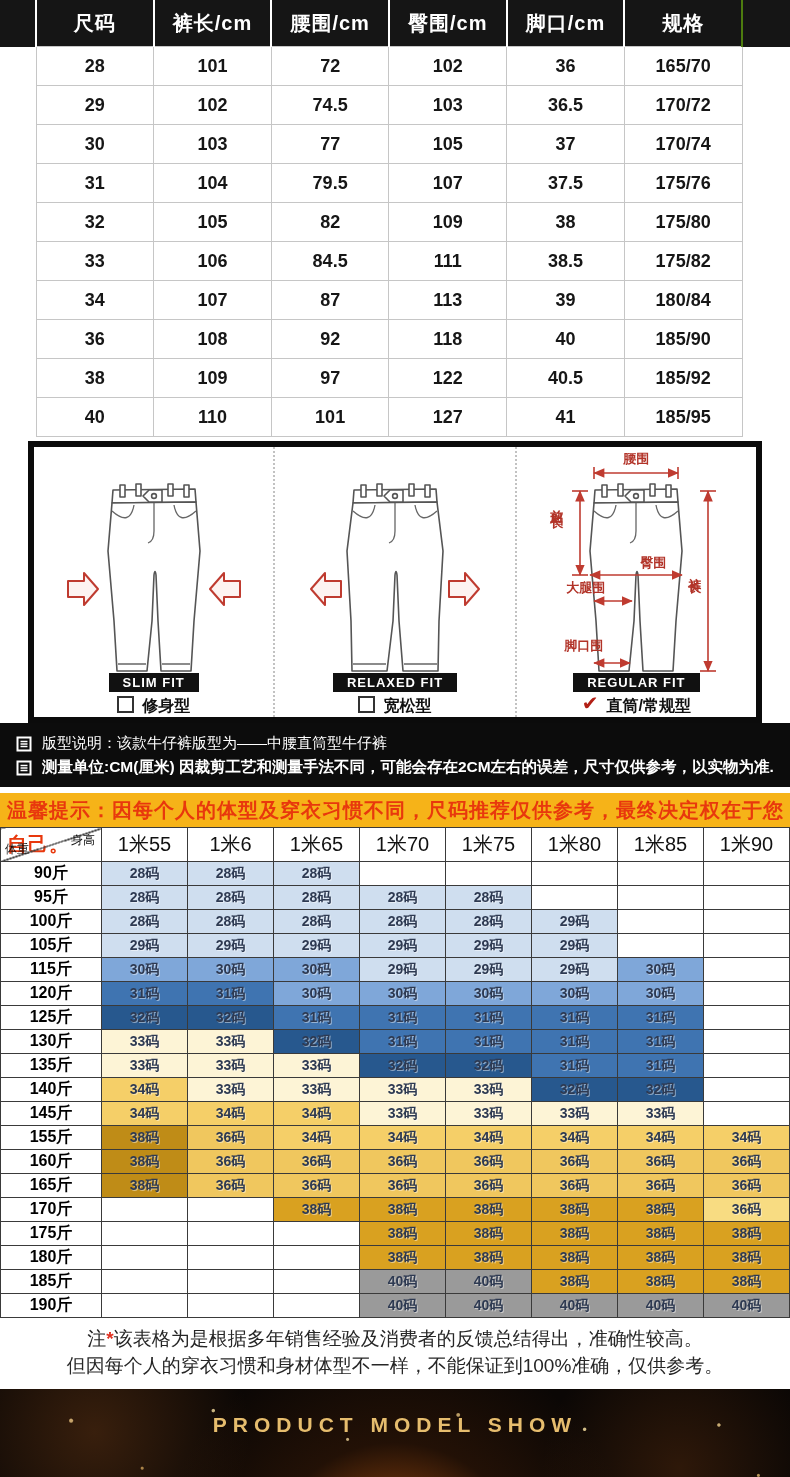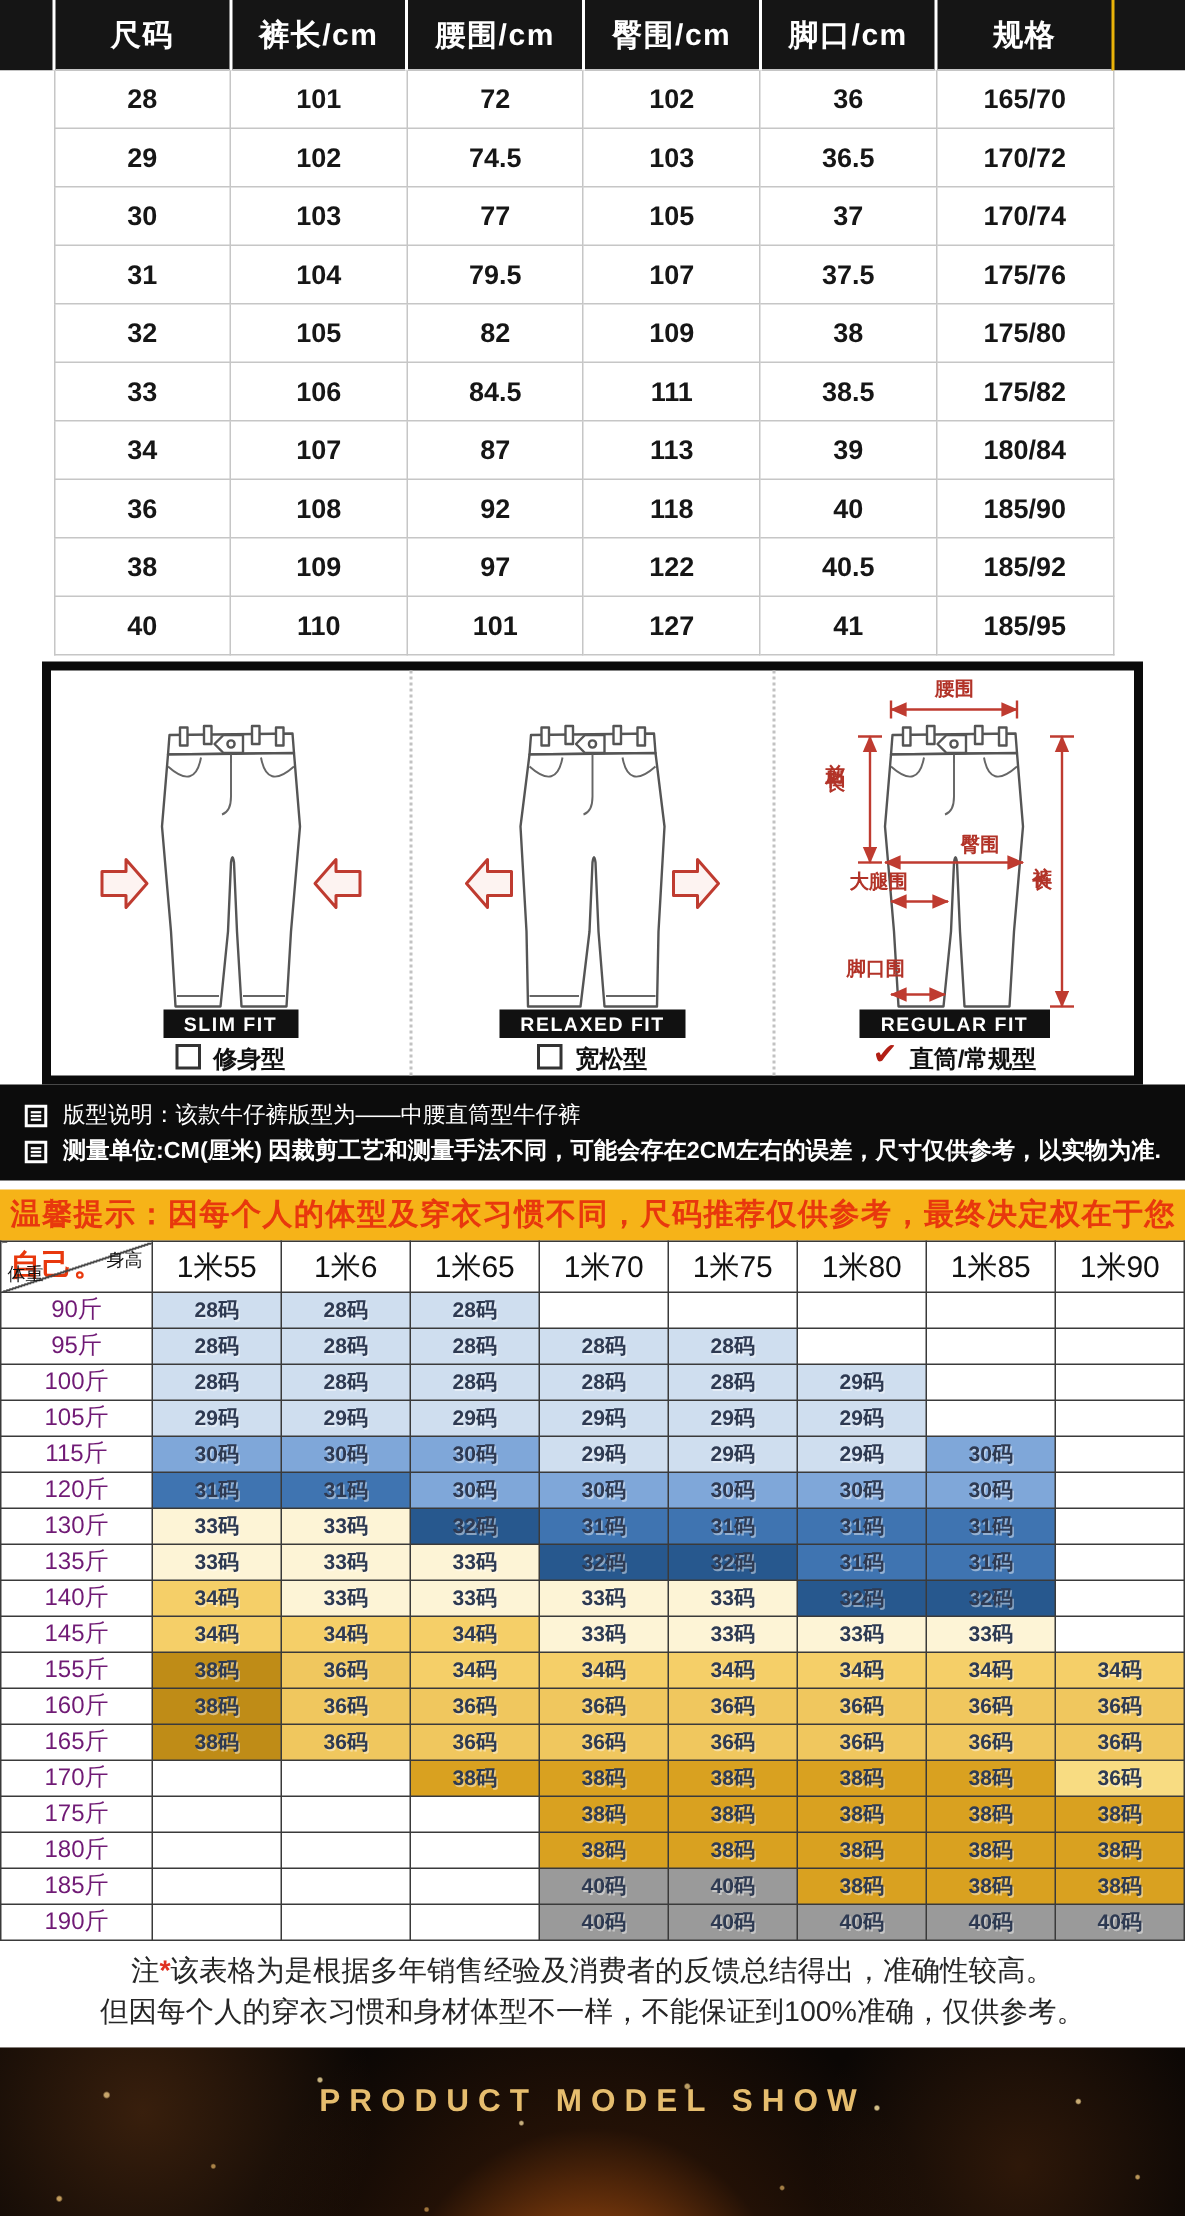--- a/index.html
+++ b/index.html
@@ -3,21 +3,21 @@
 <meta charset="utf-8">
 <style>
   html,body{margin:0;padding:0}
   body{width:790px;background:#fff;font-family:"Liberation Sans","DejaVu Sans",sans-serif;overflow:hidden}
 
   
   .stable{width:790px;border-collapse:collapse;table-layout:fixed}
   .stable th{background:#151515;color:#fff;font-size:20px;font-weight:bold;height:44px;border-left:2px solid #fff;letter-spacing:1px}
   .stable th.sp{border:none;width:33px}
   .stable th.sp.r{width:45px}
-  .stable th.last{border-right:2px solid #eab308}
+  .stable th.last{border-right:2px solid #4d7c0f}
   .stable td{border:1px solid #c6c6c6;text-align:center;font-size:18px;font-weight:bold;color:#161616;height:36px;background:#fff}
   .stable td.sp{border:none;background:#fff}
 
   
   .fit-box{margin:4px 28px 0;height:282px;box-sizing:border-box;border:6px solid #0b0b0b;background:#fff;display:flex}
   .panel{flex:1;position:relative;display:flex;flex-direction:column;align-items:center}
   .panel + .panel{border-left:2px dotted #c2c2c2}
   .jeans-wrap{position:relative;width:200px;height:230px;margin-top:4px}
   .jeans-wrap svg{position:absolute;left:0;top:0}
   .badge{background:#111;color:#fff;font-size:13px;font-weight:bold;letter-spacing:1px;padding:2px 14px;margin-top:1px}
@@ -43,21 +43,21 @@
   .warn{margin-top:6px;background:#f6b318;color:#e8380d;font-size:20px;font-weight:bold;height:34px;line-height:34px;padding-left:7px;letter-spacing:1px}
 
   
   .matrix{width:790px;border-collapse:collapse;table-layout:fixed}
   .matrix th{border:1px solid #3a3a3a;background:#fff;font-size:20px;font-weight:normal;height:31px;color:#111}
   .matrix th.corner{width:98px;position:relative;background:
      linear-gradient(to bottom right,rgba(0,0,0,0) 48.8%,#444 48.8%,#444 51.2%,rgba(0,0,0,0) 51.2%)}
   .corner .c-row{position:absolute;left:4px;bottom:3px;font-size:12px}
   .corner .c-col{position:absolute;right:6px;top:4px;font-size:12px}
   .matrix td{border:1px solid #3a3a3a;height:21px;text-align:center;font-size:14px;font-weight:bold;color:#2e3a52;text-shadow:1px 1px 0 rgba(255,255,255,.45)}
-  .matrix td.w{background:#fff;font-weight:normal;font-size:16px;color:#701a75;text-shadow:none}
+  .matrix td.w{background:#fff;font-weight:bold;font-size:16px;color:#000000;text-shadow:none}
 
   
   .footnote{text-align:center;padding:8px 0 9px;font-size:19px;color:#262626;line-height:1.42;background:#fff}
   .footnote .star{color:#e03020;font-weight:bold}
 
   
   .banner{height:120px;text-align:center;padding-top:24px;box-sizing:content-box;
     background-color:#0b0705;
     background-image:
       radial-gradient(circle at 50% 128%, rgba(255,150,40,.95) 0%, rgba(205,95,18,.6) 13%, rgba(95,42,8,.28) 30%, rgba(0,0,0,0) 55%),
@@ -407,20 +407,31 @@
         <td style="background:#3f74b1">31码</td>
         <td style="background:#3f74b1">31码</td>
         <td style="background:#7fa7d9">30码</td>
         <td style="background:#7fa7d9">30码</td>
         <td style="background:#7fa7d9">30码</td>
         <td style="background:#7fa7d9">30码</td>
         <td style="background:#7fa7d9">30码</td>
         <td></td>
       </tr>
       <tr>
+        <td class="w">125斤</td>
+        <td style="background:#27588e">32码</td>
+        <td style="background:#27588e">32码</td>
+        <td style="background:#3f74b1">31码</td>
+        <td style="background:#3f74b1">31码</td>
+        <td style="background:#3f74b1">31码</td>
+        <td style="background:#3f74b1">31码</td>
+        <td style="background:#3f74b1">31码</td>
+        <td></td>
+      </tr>
+      <tr>
         <td class="w">130斤</td>
         <td style="background:#fdf4d6">33码</td>
         <td style="background:#fdf4d6">33码</td>
         <td style="background:#27588e">32码</td>
         <td style="background:#3f74b1">31码</td>
         <td style="background:#3f74b1">31码</td>
         <td style="background:#3f74b1">31码</td>
         <td style="background:#3f74b1">31码</td>
         <td></td>
       </tr>

